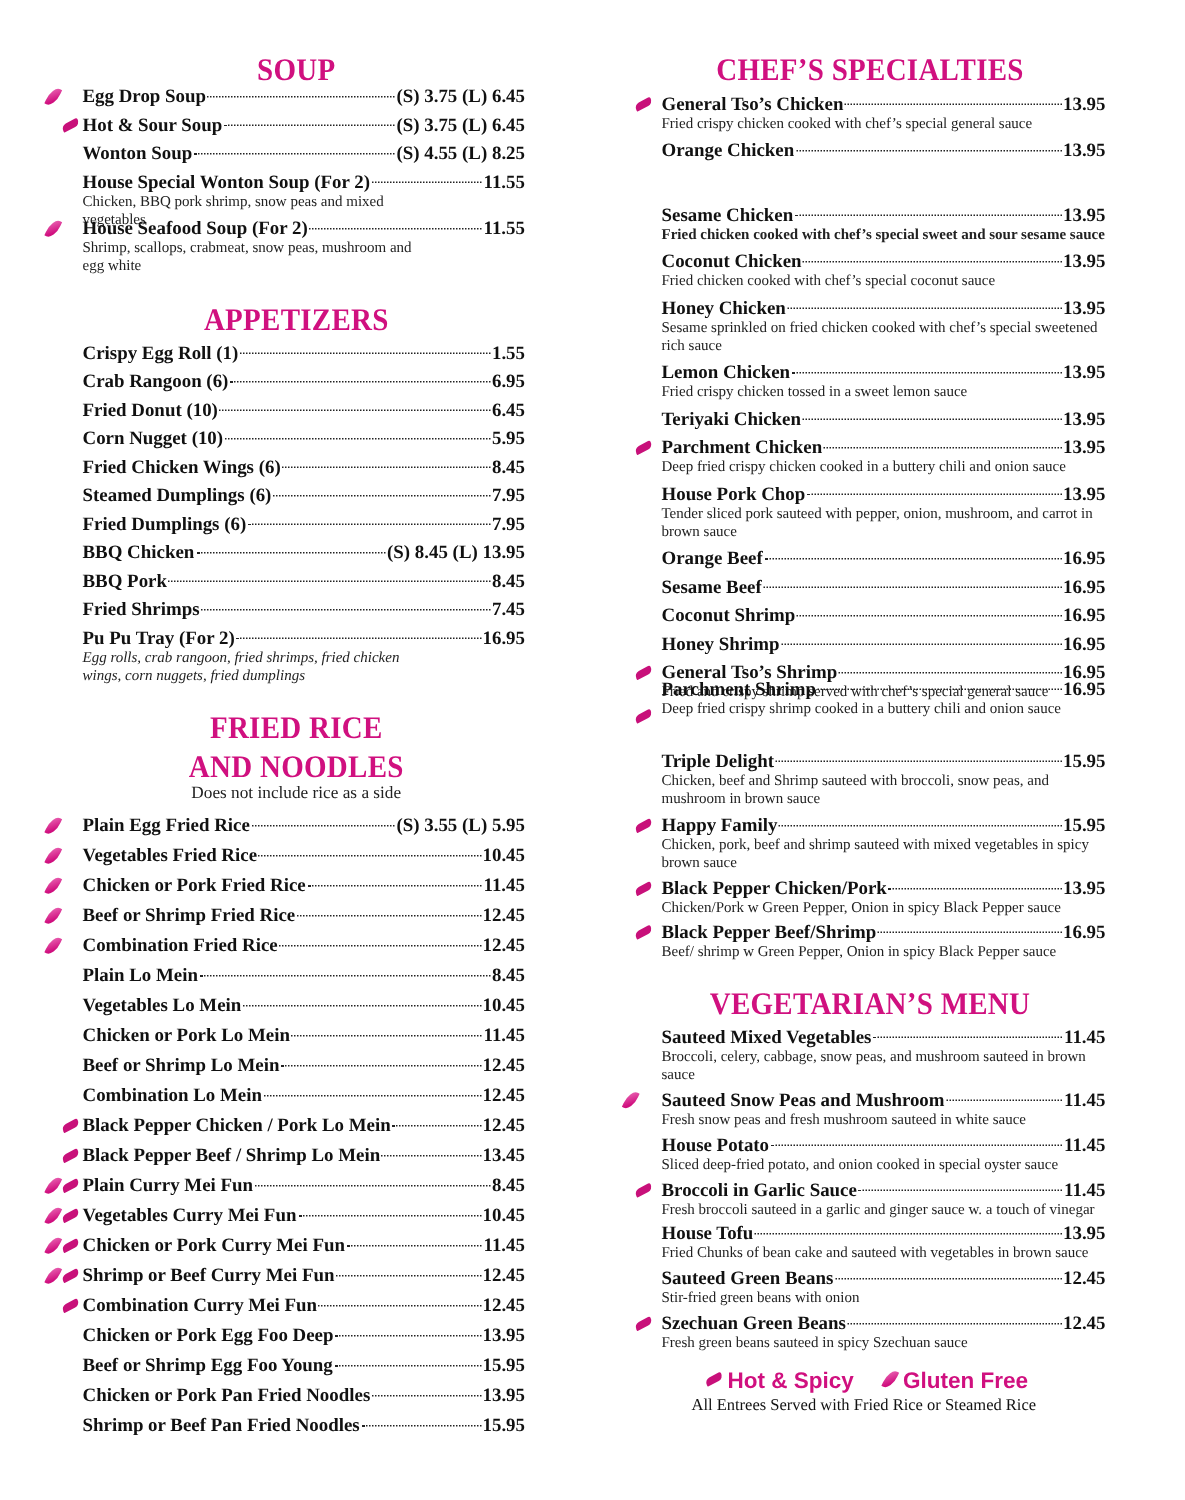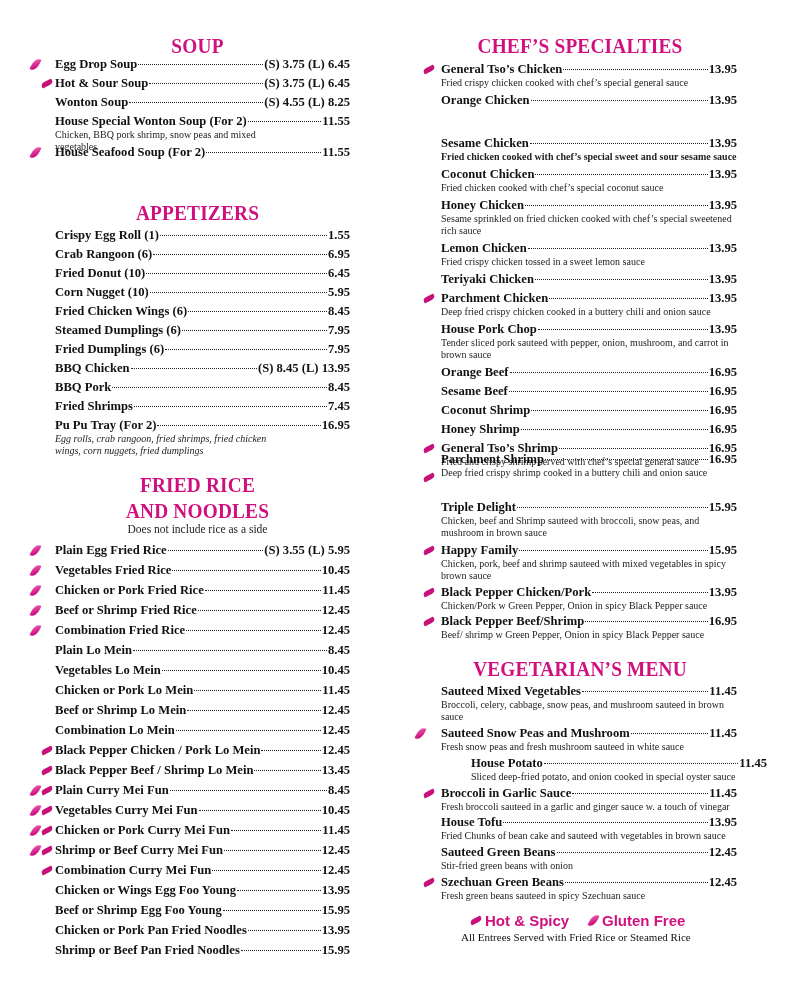--- a/index.html
+++ b/index.html
@@ -98,20 +98,21 @@
           <span class="price">11.55</span>
         </div>
         <div class="desc" style="width: 220px;">Chicken, BBQ pork shrimp, snow peas and mixed vegetables</div>
       </div>
       <div class="item" style="top: 145px; left: 55px; width: 295px;">
         <div class="row">
           <span class="name">House Seafood Soup (For 2) </span>
           <span class="dots"></span>
           <span class="price">11.55</span>
         </div>
+        <div class="desc" style="width: 220px;">Shrimp, scallops, crabmeat, snow peas, mushroom and egg white</div>
       </div>
       <span class="leaf" style="left: 32px; top: 146px;"></span>
     </div>
 
   <div class="heading" style="left:0;width:395px;top:202px;">APPETIZERS</div>
   <div id="app-list">
       <div class="item" style="top: 228px; left: 55px; width: 295px;">
         <div class="row">
           <span class="name">Crispy Egg Roll (1)</span>
           <span class="dots"></span>
@@ -325,21 +326,21 @@
       <div class="item" style="top: 863px; left: 55px; width: 295px;">
         <div class="row">
           <span class="name">Combination Curry Mei Fun </span>
           <span class="dots"></span>
           <span class="price">12.45</span>
         </div>
       </div>
       <span class="pepper" style="left: 41px; top: 868px;"></span>
       <div class="item" style="top: 883px; left: 55px; width: 295px;">
         <div class="row">
-          <span class="name">Chicken or Wings Egg Foo Young</span>
+          <span class="name">Chicken or Pork Egg Foo Deep</span>
           <span class="dots"></span>
           <span class="price">13.95</span>
         </div>
       </div>
       <div class="item" style="top: 903px; left: 55px; width: 295px;">
         <div class="row">
           <span class="name">Beef or Shrimp Egg Foo Young</span>
           <span class="dots"></span>
           <span class="price">15.95</span>
         </div>
@@ -531,21 +532,21 @@
       </div>
       <div class="item" style="top: 726px; left: 46px; width: 296px;">
         <div class="row">
           <span class="name">Sauteed Snow Peas and Mushroom</span>
           <span class="dots"></span>
           <span class="price">11.45</span>
         </div>
         <div class="desc" style="width: 300px;">Fresh snow peas and fresh mushroom sauteed in white sauce</div>
       </div>
       <span class="leaf" style="left: 22px; top: 727px;"></span>
-      <div class="item" style="top: 756px; left: 46px; width: 296px; margin-left: 30px;">
+      <div class="item" style="top: 756px; left: 46px; width: 296px;">
         <div class="row">
           <span class="name">House Potato </span>
           <span class="dots"></span>
           <span class="price">11.45</span>
         </div>
         <div class="desc" style="width: 300px;">Sliced deep-fried potato, and onion cooked in special oyster sauce</div>
       </div>
       <div class="item" style="top: 786px; left: 46px; width: 296px;">
         <div class="row">
           <span class="name">Broccoli in Garlic Sauce </span>

